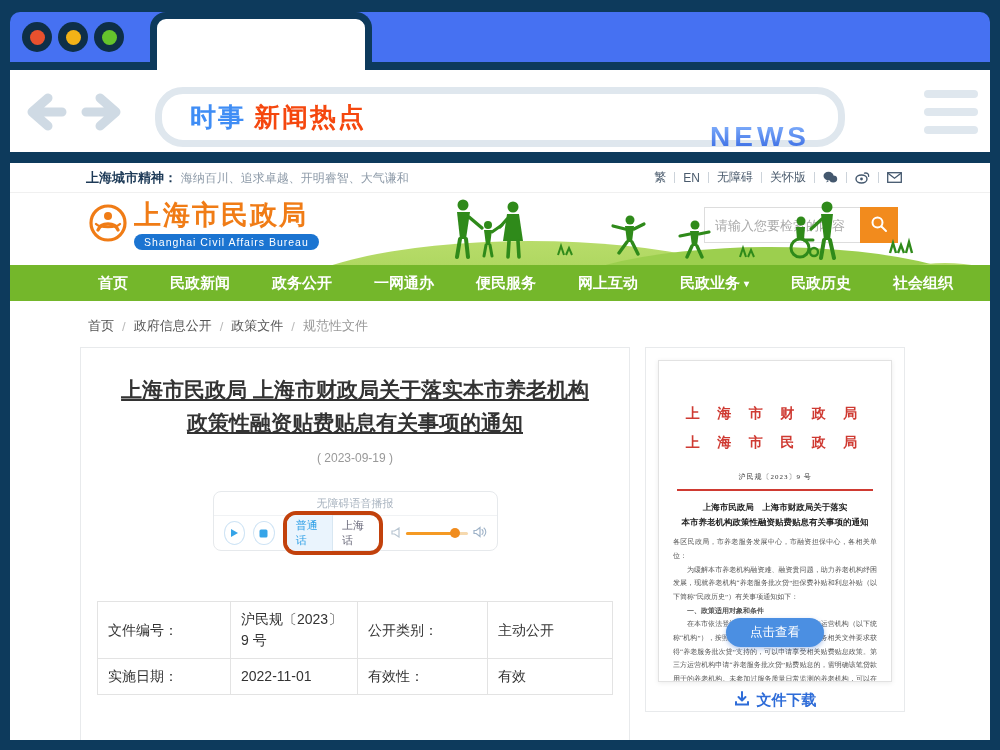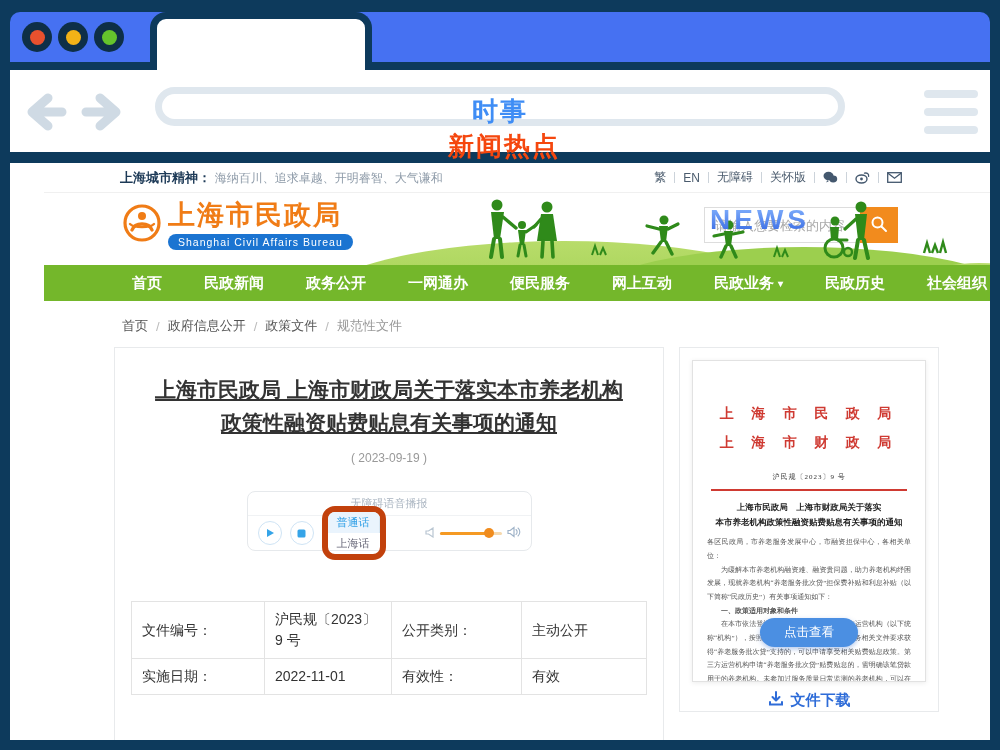--- a/index.html
+++ b/index.html
@@ -11,29 +11,29 @@
   .bluebar { position:absolute; left:10px; right:10px; top:12px; height:50px; background:#4671f2; border-radius:10px 10px 0 0; }
   .lights { position:absolute; left:12px; top:10px; display:flex; gap:6px; }
   .light { width:30px; height:30px; border-radius:50%; background:#0e2f47; display:flex; align-items:center; justify-content:center; }
   .light i { display:block; width:15px; height:15px; border-radius:50%; }
   .tab { position:absolute; left:150px; top:12px; width:222px; height:58px; background:#fff; border:7px solid #0d3a5c; border-bottom:none; border-radius:16px 16px 0 0; z-index:3; }
   .toolbar { position:absolute; left:10px; right:10px; top:70px; height:82px; background:#fff; z-index:2; }
   .navarrow { position:absolute; top:22px; width:44px; height:40px; }
   .navarrow svg { display:block; }
   .arrow-back { left:14px; }
   .arrow-fwd { left:70px; }
-  .addresspill { position:absolute; left:145px; top:17px; width:690px; height:39px; border:7px solid #dfe7ee; border-radius:28px; background:#fff; display:flex; align-items:center; padding:0 28px;flex-direction:column; }
+  .addresspill { position:absolute; left:145px; top:17px; width:690px; height:60px; border:7px solid #dfe7ee; border-radius:28px; background:#fff; display:flex; align-items:center; padding:0 28px; }
   .addr-part1 { color:#3f8df5; font-weight:bold; font-size:26px; letter-spacing:2px; }
   .addr-part2 { color:#f5470e; font-weight:bold; font-size:26px; letter-spacing:2px; margin-left:8px; }
   .addr-news { margin-left:auto; font-weight:bold; font-size:28px; letter-spacing:4px; background:linear-gradient(180deg,#8ab8ff 0%,#2f62e0 100%); -webkit-background-clip:text; background-clip:text; color:transparent;margin-top:40px; }
   .hamburger { position:absolute; right:12px; top:20px; width:54px; display:flex; flex-direction:column; gap:10px; }
   .hamburger b { display:block; height:8px; border-radius:4px; background:#dfe7ee; }
 
   
-  .page { position:absolute; left:10px; right:10px; top:163px; bottom:10px; background:#fff; overflow:hidden;padding-left:34px; }
+  .page { position:absolute; left:10px; right:10px; top:163px; bottom:10px; background:#fff; overflow:hidden; }
 
   .strip1 { height:30px; display:flex; align-items:center; justify-content:space-between; padding:0 88px 0 76px; border-bottom:1px solid #f0f0f0; }
   .spirit { font-size:13px; }
   .spirit .lab { font-family:"Liberation Serif", serif; font-weight:bold; color:#1d3a57; }
   .spirit .txt { color:#8d9aa8; font-size:12px; }
   .quicklinks { display:flex; align-items:center; gap:8px; font-size:12px; color:#4a5b6d; }
   .quicklinks .sep { width:1px; height:11px; background:#ccd3da; }
   .quicklinks a { color:#4a5b6d; text-decoration:none; }
   .qicon svg { display:block; }
 
@@ -60,21 +60,21 @@
   .leftpanel { width:550px; padding:26px 16px 0; height:420px; }
   .rightpanel { width:260px; margin-left:15px; height:365px; padding:12px; }
 
   .art-title { font-size:21px; font-weight:bold; color:#333; text-align:center; line-height:1.55; padding:0 24px;text-decoration:underline; }
   .art-date { text-align:center; color:#999; font-size:12px; margin-top:12px; }
 
   .player { width:285px; margin:26px auto 0; border:1px solid #e6e9ec; border-radius:8px; background:#fff; }
   .player-top { height:24px; display:flex; align-items:center; justify-content:center; font-size:11px; color:#a9b4c0; border-bottom:1px solid #f0f2f4; }
   .player-row { height:34px; display:flex; align-items:center; padding:0 10px; gap:8px; }
   .pbtn { width:24px; height:24px; border-radius:50%; border:1px solid #cfe4f5; display:flex; align-items:center; justify-content:center; background:#fff; cursor:pointer; }
-  .langpill { display:flex; border:6px solid #c2410c; border-radius:13px; overflow:hidden; font-size:11px;flex-direction:column; }
+  .langpill { display:flex; border:4px solid #c2410c; border-radius:13px; overflow:hidden; font-size:11px; }
   .langpill .seg { padding:3px 9px; cursor:pointer; }
   .langpill .on { background:#eaf4fd; color:#2e9fe6; border-right:1px solid #d8e7f2; }
   .langpill .off { color:#667;font-family:Liberation Serif, serif; }
   .volume { margin-left:auto; display:flex; align-items:center; gap:5px; }
   .vtrack { position:relative; width:62px; height:3px; background:#f6d9ae; border-radius:2px; cursor:pointer; }
   .vfill { position:absolute; left:0; top:0; height:3px; background:#f59a23; border-radius:2px; }
   .vknob { position:absolute; top:-3.5px; width:10px; height:10px; border-radius:50%; background:#f08c1e; transform:translateX(-5px); }
 
   table.meta { width:100%; border-collapse:collapse; margin-top:50px; font-size:14px; color:#333; }
   table.meta td { border:1px solid #e3e3e3; padding:7px 10px; line-height:1.5; }
@@ -359,22 +359,22 @@
               <td>有效</td>
             </tr>
           </tbody>
         </table>
 
       </div>
 
       <div class="panel rightpanel">
         <div class="preview">
           <div class="letterhead">
+            <div>上 海 市 财 政 局</div>
             <div>上 海 市 民 政 局</div>
-            <div>上 海 市 财 政 局</div>
           </div>
           <div class="docno">沪民规〔2023〕9 号</div>
           <div class="redrule"></div>
           <div class="doctitle">
             <div>上海市民政局　上海市财政局关于落实</div>
             <div>本市养老机构政策性融资贴费贴息有关事项的通知</div>
           </div>
           <div class="docbody">
             <div>各区民政局，市养老服务发展中心，市融资担保中心，各相关单位：</div>
             <div class="ind">为缓解本市养老机构融资难、融资贵问题，助力养老机构纾困发展，现就养老机构“养老服务批次贷”担保费补贴和利息补贴（以下简称“民政历史”）有关事项通知如下：</div>

